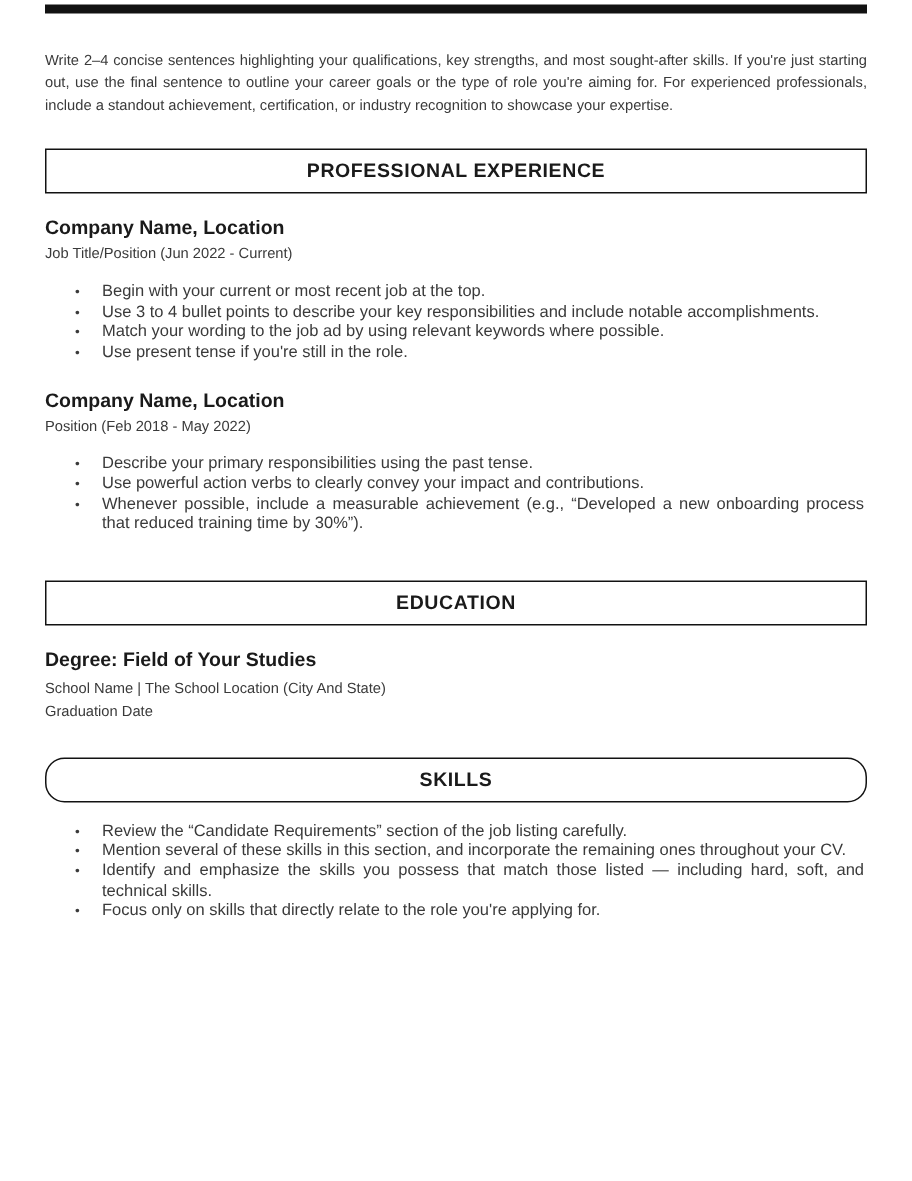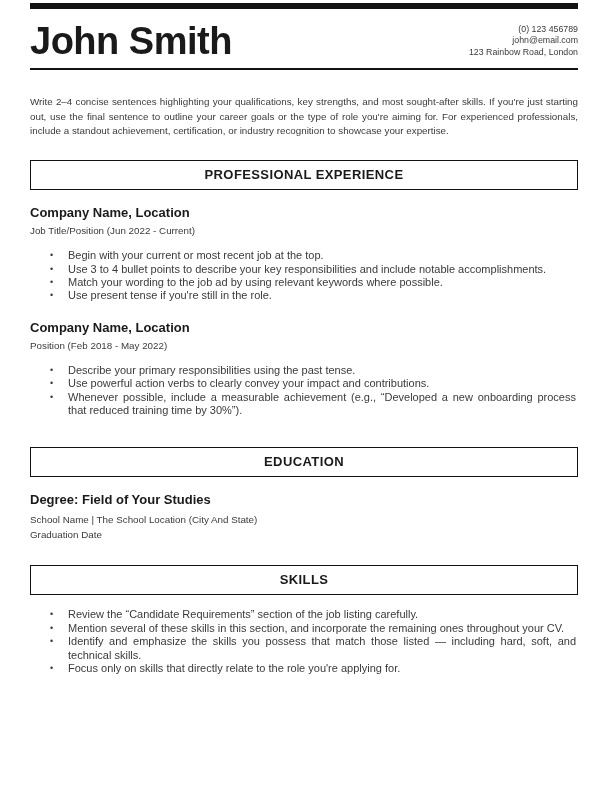--- a/index.html
+++ b/index.html
@@ -106,37 +106,30 @@
     color: #3a3a3a;
   }
   .edu-line.grad {
     margin-top: 2px;
   }
   .section-education .section-title {
     margin-top: 30px;
   }
   .section-skills .section-title {
     margin-top: 24px;
+    border-radius: 13px;
   }
 </style>
 </head>
 <body>
 
 <div class="page">
 
   <div class="top-bar"></div>
 
-  <header class="header">
-    <h1 class="name">John Smith</h1>
-    <div class="contact">
-      <div>(0) 123 456789</div>
-      <div>john@email.com</div>
-      <div>123 Rainbow Road, London</div>
-    </div>
-  </header>
 
   <p class="summary">Write 2–4 concise sentences highlighting your qualifications, key strengths, and most sought-after skills. If you're just starting out, use the final sentence to outline your career goals or the type of role you're aiming for. For experienced professionals, include a standout achievement, certification, or industry recognition to showcase your expertise.</p>
 
   <section class="section-experience">
     <div class="section-title">PROFESSIONAL EXPERIENCE</div>
 
     <div class="job-block job-block-1">
       <h2 class="item-heading">Company Name, Location</h2>
       <p class="item-meta">Job Title/Position (Jun 2022 - Current)</p>
       <ul class="bullets">

